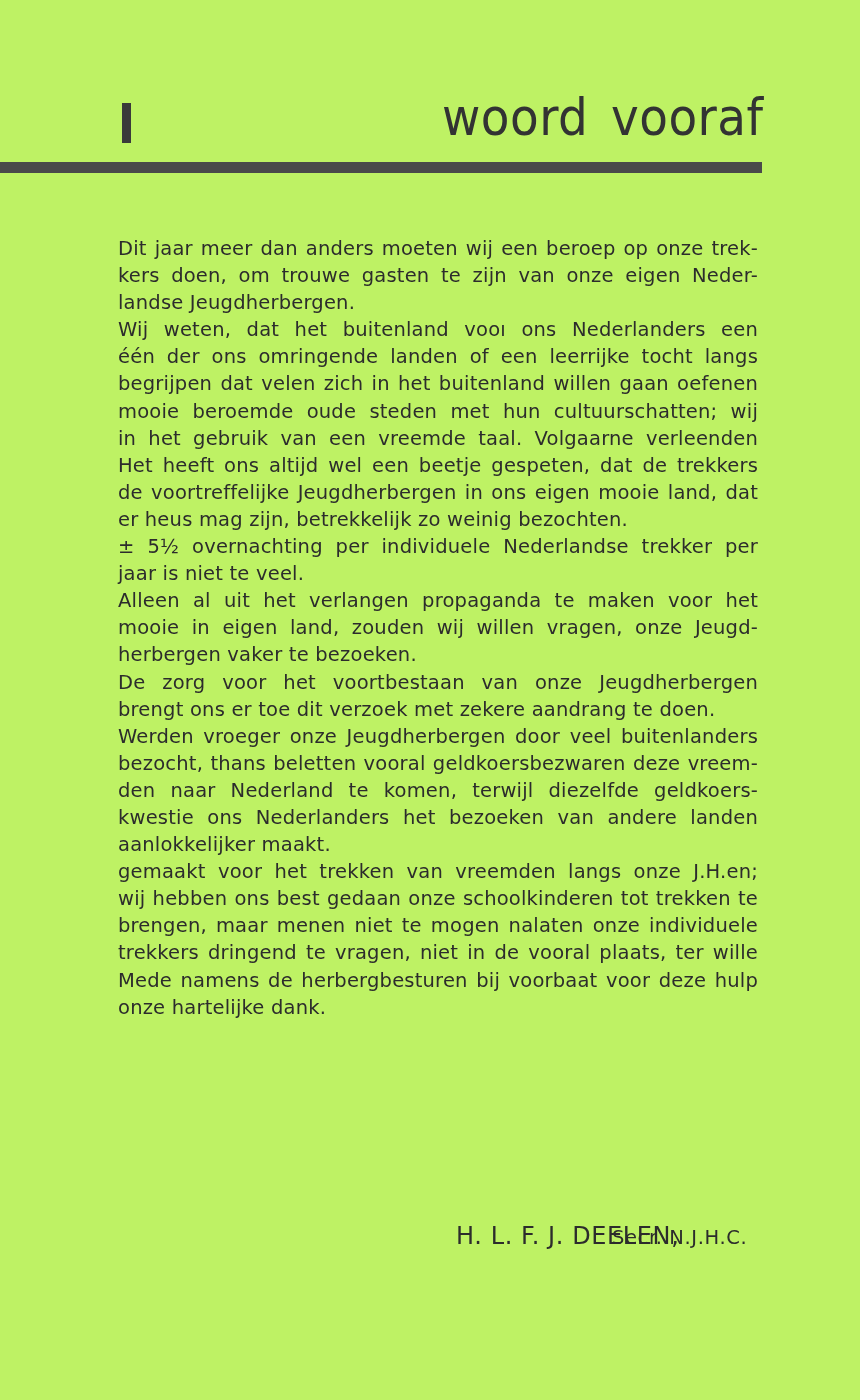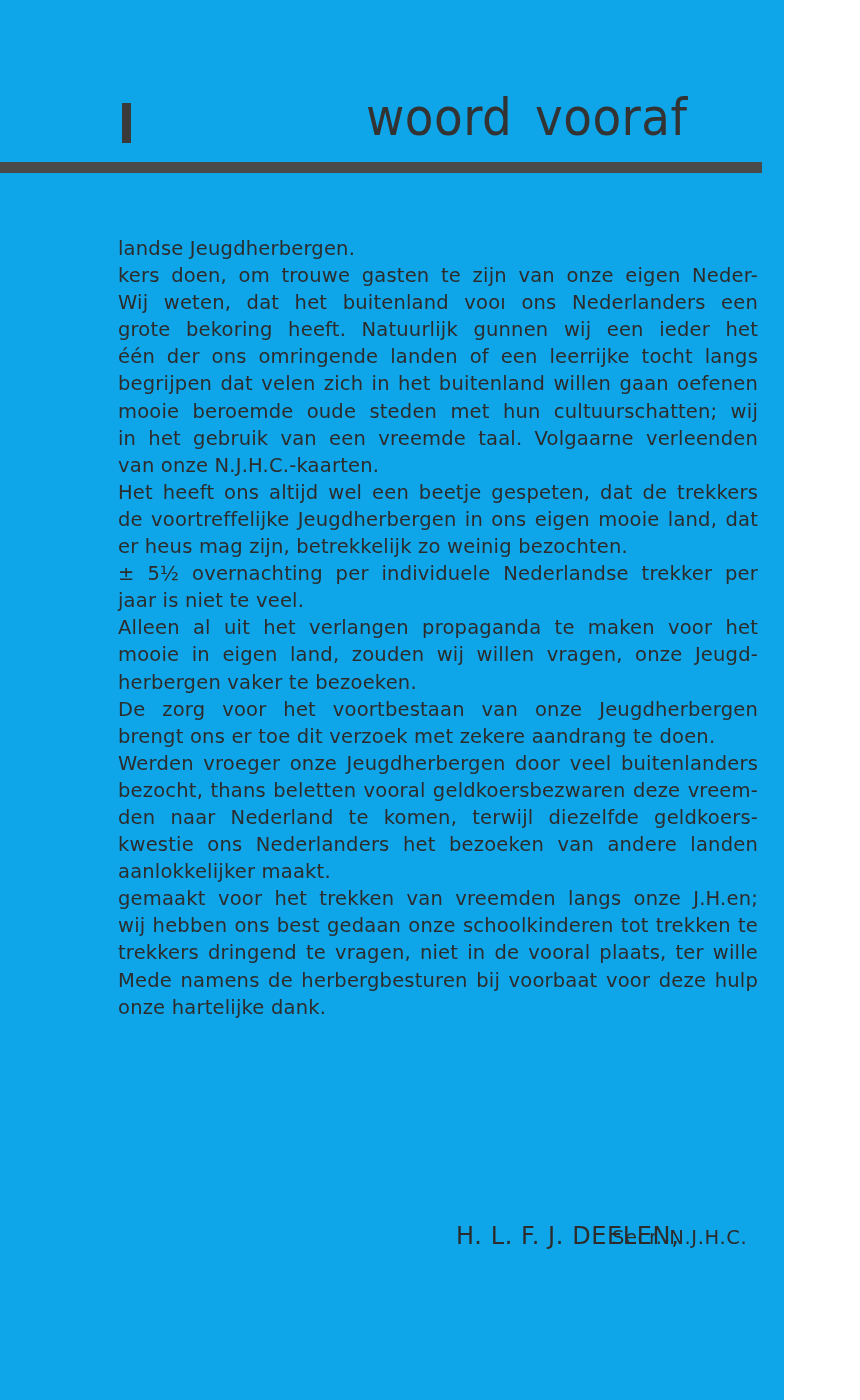--- a/index.html
+++ b/index.html
@@ -1,61 +1,61 @@
 <!DOCTYPE html>
 <html><head>
   <meta charset="utf-8">
   <style>
     html, body { margin: 0; padding: 0; background: #ffffff; }
     body { width: 860px; height: 1400px; position: relative; overflow: hidden; }
-    .page { position: absolute; left: 0; top: 0; width: 784px; height: 1400px; background: #0ea5e9; color: #2b2b2b; font-family: "DejaVu Sans", sans-serif; }
+    .page { position: absolute; left: 0; top: 0; width: 860px; height: 1400px; background: #bef264; color: #2b2b2b; font-family: "DejaVu Sans", sans-serif; }
     .chapter-num { position: absolute; left: 122px; top: 103px; width: 9px; height: 40px; background: #3a3a3a; }
     .title { position: absolute; right: 96px; top: 88px; font-size: 51px; line-height: 60px; letter-spacing: 0.5px; color: #333; font-family: "DejaVu Sans", sans-serif; font-weight: normal; word-spacing: 8px; transform: scaleX(0.92); transform-origin: right center; }
     .rule { position: absolute; left: 0; top: 162px; width: 762px; height: 11px; background: #4a4a4a; }
     .body-text { position: absolute; left: 118px; top: 235px; width: 640px; font-size: 19.5px; line-height: 27.1px; color: #2c2c2c; text-align: justify; letter-spacing: 0.2px; }
     .line { display: block; text-align: justify; text-align-last: justify; white-space: nowrap; height: 27.1px; }
     .line.last { text-align-last: left; }
     .signature { position: absolute; left: 456px; top: 1198px; font-size: 24px; line-height: 28px; color: #2c2c2c; letter-spacing: 0.6px; margin-top: 24px; }
     .sig-title { position: absolute; left: 612px; top: 1224px; font-size: 19.5px; line-height: 28px; color: #2c2c2c; letter-spacing: 0.6px; }
   </style>
 </head>
 <body>
 
 <div class="page">
   <div class="chapter-num" title=""></div>
   <div class="title">woord vooraf</div>
   <div class="rule"></div>
 
   <div class="body-text" id="body-text">
+      <span class="line">Dit jaar meer dan anders moeten wij een beroep op onze trek-</span>
+      <span class="line">kers doen, om trouwe gasten te zijn van onze eigen Neder-</span>
       <span class="line last">landse Jeugdherbergen.</span>
-      <span class="line">kers doen, om trouwe gasten te zijn van onze eigen Neder-</span>
       <span class="line">Wij weten, dat het buitenland vooı ons Nederlanders een</span>
-      <span class="line">grote bekoring heeft. Natuurlijk gunnen wij een ieder het</span>
       <span class="line">één der ons omringende landen of een leerrijke tocht langs</span>
       <span class="line">begrijpen dat velen zich in het buitenland willen gaan oefenen</span>
       <span class="line">mooie beroemde oude steden met hun cultuurschatten; wij</span>
       <span class="line">in het gebruik van een vreemde taal. Volgaarne verleenden</span>
-      <span class="line last">van onze N.J.H.C.-kaarten.</span>
       <span class="line">Het heeft ons altijd wel een beetje gespeten, dat de trekkers</span>
       <span class="line">de voortreffelijke Jeugdherbergen in ons eigen mooie land, dat</span>
       <span class="line last">er heus mag zijn, betrekkelijk zo weinig bezochten.</span>
       <span class="line">± 5½ overnachting per individuele Nederlandse trekker per</span>
       <span class="line last">jaar is niet te veel.</span>
       <span class="line">Alleen al uit het verlangen propaganda te maken voor het</span>
       <span class="line">mooie in eigen land, zouden wij willen vragen, onze Jeugd-</span>
       <span class="line last">herbergen vaker te bezoeken.</span>
       <span class="line">De zorg voor het voortbestaan van onze Jeugdherbergen</span>
       <span class="line last">brengt ons er toe dit verzoek met zekere aandrang te doen.</span>
       <span class="line">Werden vroeger onze Jeugdherbergen door veel buitenlanders</span>
       <span class="line">bezocht, thans beletten vooral geldkoersbezwaren deze vreem-</span>
       <span class="line">den naar Nederland te komen, terwijl diezelfde geldkoers-</span>
       <span class="line">kwestie ons Nederlanders het bezoeken van andere landen</span>
       <span class="line last">aanlokkelijker maakt.</span>
       <span class="line">gemaakt voor het trekken van vreemden langs onze J.H.en;</span>
       <span class="line">wij hebben ons best gedaan onze schoolkinderen tot trekken te</span>
+      <span class="line">brengen, maar menen niet te mogen nalaten onze individuele</span>
       <span class="line">trekkers dringend te vragen, niet in de vooral plaats, ter wille</span>
       <span class="line">Mede namens de herbergbesturen bij voorbaat voor deze hulp</span>
       <span class="line last">onze hartelijke dank.</span>
     </div>
 
   <div class="signature">H. L. F. J. DEELEN,</div>
   <div class="sig-title">Secr. N.J.H.C.</div>
 </div>
 
 </body></html>

